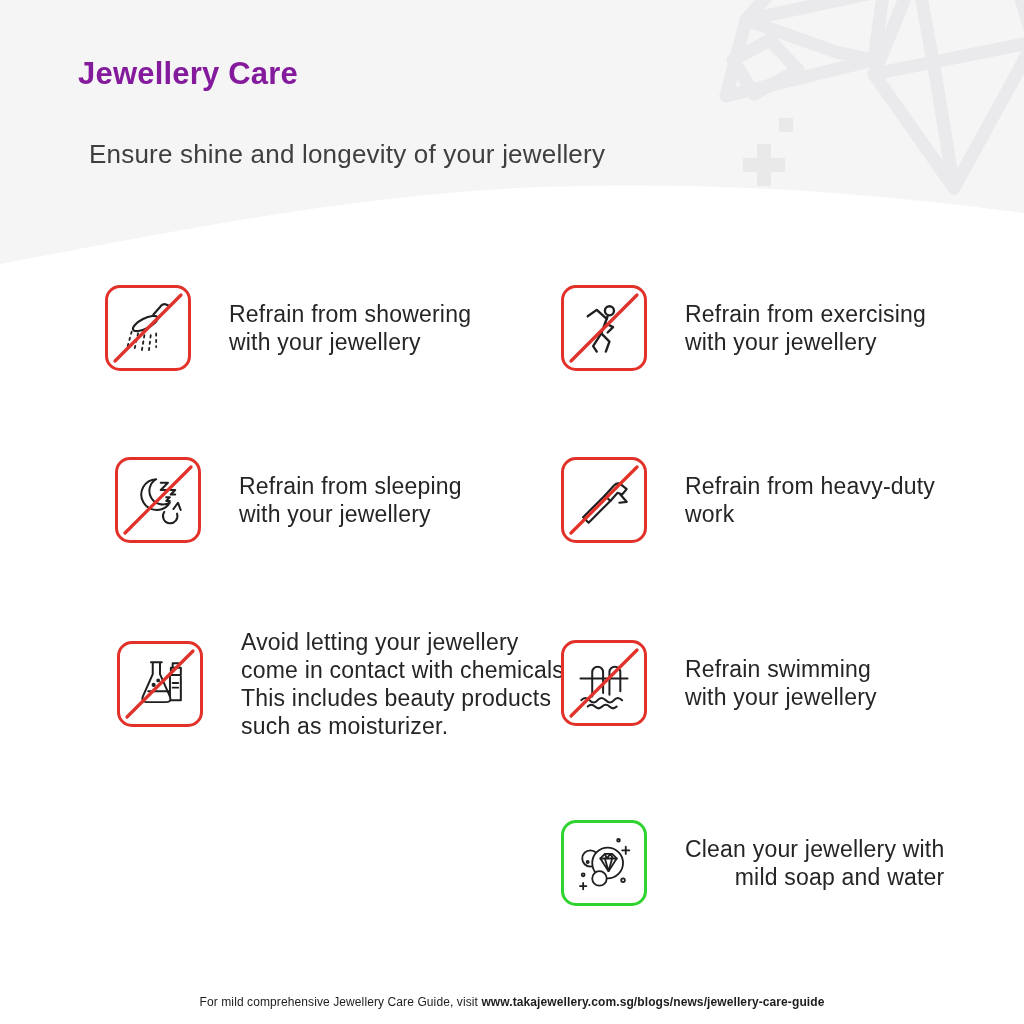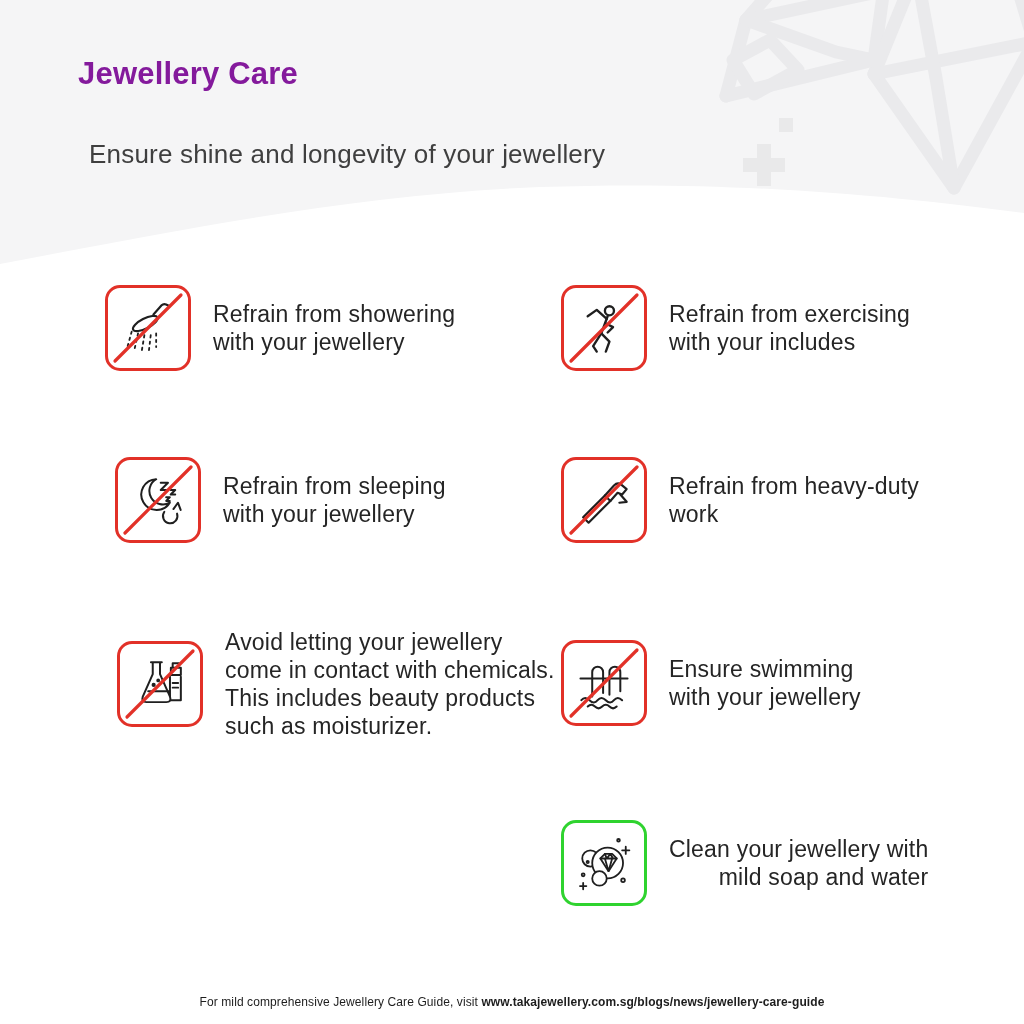--- a/index.html
+++ b/index.html
@@ -1,21 +1,21 @@
 <!DOCTYPE html>
 <html><head>
 <meta charset="utf-8">
 <style>
   html,body{margin:0;padding:0;background:#fff;}
   .canvas{position:relative;width:1024px;height:1024px;background:#ffffff;overflow:hidden;
           font-family:"Liberation Sans",sans-serif;}
   .band-svg{position:absolute;top:0;left:0;display:block;}
   .title{position:absolute;left:78px;top:56px;font-size:31px;font-weight:bold;color:#841a9c;letter-spacing:.2px;}
   .subtitle{position:absolute;left:89px;top:108px;font-size:26px;font-weight:400;color:#3f3f3f;letter-spacing:.2px;margin-top:31px;}
-  .tip{position:absolute;display:flex;align-items:center;gap:22px;}
+  .tip{position:absolute;display:flex;align-items:center;gap:38px;}
   .iconbox{position:relative;width:80px;height:80px;border-radius:15px;flex:0 0 auto;background:#fff;
            display:flex;align-items:center;justify-content:center;}
   .prohibited .iconbox{border:3px solid #e23128;}
   .allowed .iconbox{border:3px solid #2fd32f;}
   .art{display:block;}
   .slash{position:absolute;left:0;top:0;width:80px;height:80px;pointer-events:none;}
   .tip-text{font-size:23px;line-height:28px;color:#252525;white-space:pre-line;letter-spacing:.2px;}
   .t1{left:105px;top:285px;height:86px;}
   .t2{left:561px;top:285px;height:86px;}
   .t3{left:105px;top:457px;height:86px;margin-left:10px;}
@@ -89,21 +89,21 @@
         <path d="M35,22 L24,12 L14,19"></path>
         <path d="M34,27 L42,31 L36,37"></path>
         <path d="M29,38 L20,52 L24,58"></path>
         <path d="M29,38 L38,47 L34,58"></path>
       </svg>
       <svg class="slash" viewBox="0 0 80 80">
         <line x1="7" y1="73" x2="73" y2="7" stroke="#e23128" stroke-width="3.2" stroke-linecap="round"></line>
       </svg>
     </div>
     <div class="tip-text">Refrain from exercising
-with your includes</div>
+with your jewellery</div>
   </div>
 
   <div class="tip prohibited t3">
     <div class="iconbox">
       <svg class="art" width="58" height="58" viewBox="0 0 64 64" fill="none" stroke="#1f1f1f" stroke-width="2.2" stroke-linecap="round" stroke-linejoin="round">
         <path d="M30,9 A17,17 0 1,0 45,35 A13,13 0 1,1 30,9 Z"></path>
         <path d="M35,13 h8 l-8,8 h8"></path>
         <path d="M46,21 h5 l-5,5 h5"></path>
         <path d="M41,29 h4 l-4,4 h4"></path>
         <path d="M39,45 a8,8 0 1,0 14,2"></path>
@@ -158,21 +158,21 @@
         <path d="M6,27 H58"></path>
         <path d="M19,47 V20 a6,6 0 0,1 12,0 V43"></path>
         <path d="M38,45 V20 a6,6 0 0,1 12,0 V41"></path>
         <path d="M7,51 q4,-5 9,0 t9,0 t9,0 t9,0 t9,0"></path>
         <path d="M14,58 q4,-4 8,0 t8,0 t8,0 t8,0"></path>
       </svg>
       <svg class="slash" viewBox="0 0 80 80">
         <line x1="7" y1="73" x2="73" y2="7" stroke="#e23128" stroke-width="3.2" stroke-linecap="round"></line>
       </svg>
     </div>
-    <div class="tip-text">Ensure swimming
+    <div class="tip-text">Refrain swimming
 with your jewellery</div>
   </div>
 
 
   <div class="tip allowed t8">
     <div class="iconbox">
       <svg class="art" width="58" height="58" viewBox="0 0 64 64" fill="none" stroke="#1f1f1f" stroke-width="2" stroke-linecap="round" stroke-linejoin="round">
         <circle cx="17" cy="27" r="9"></circle>
         <circle cx="36" cy="32" r="17" fill="#fff"></circle>
         <path d="M28,27 L33,22 H41 L46,27 L37,41 Z"></path>

